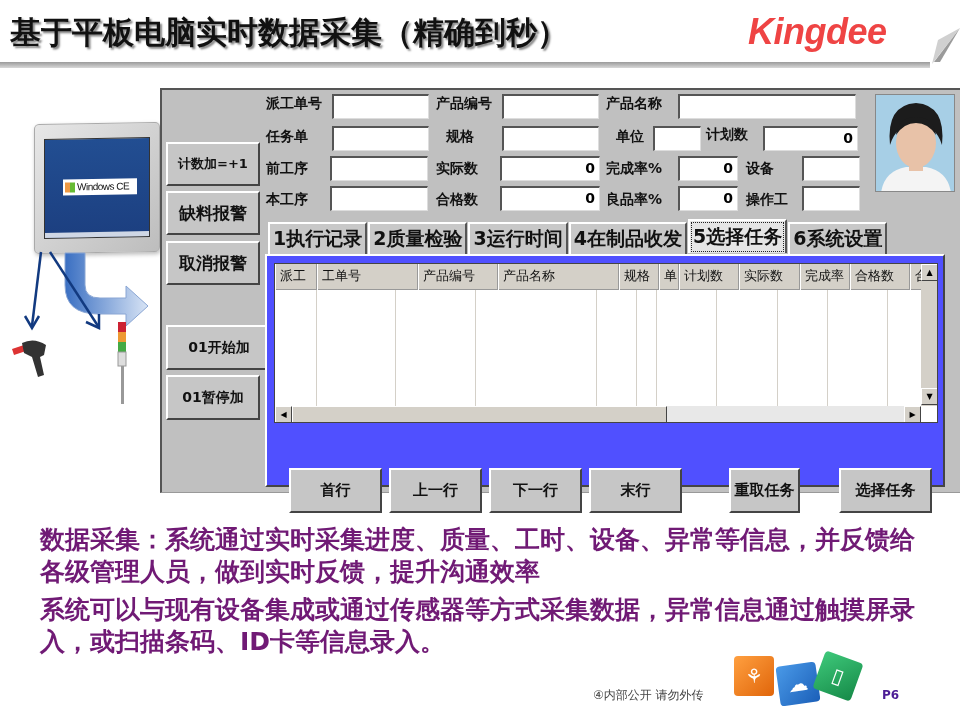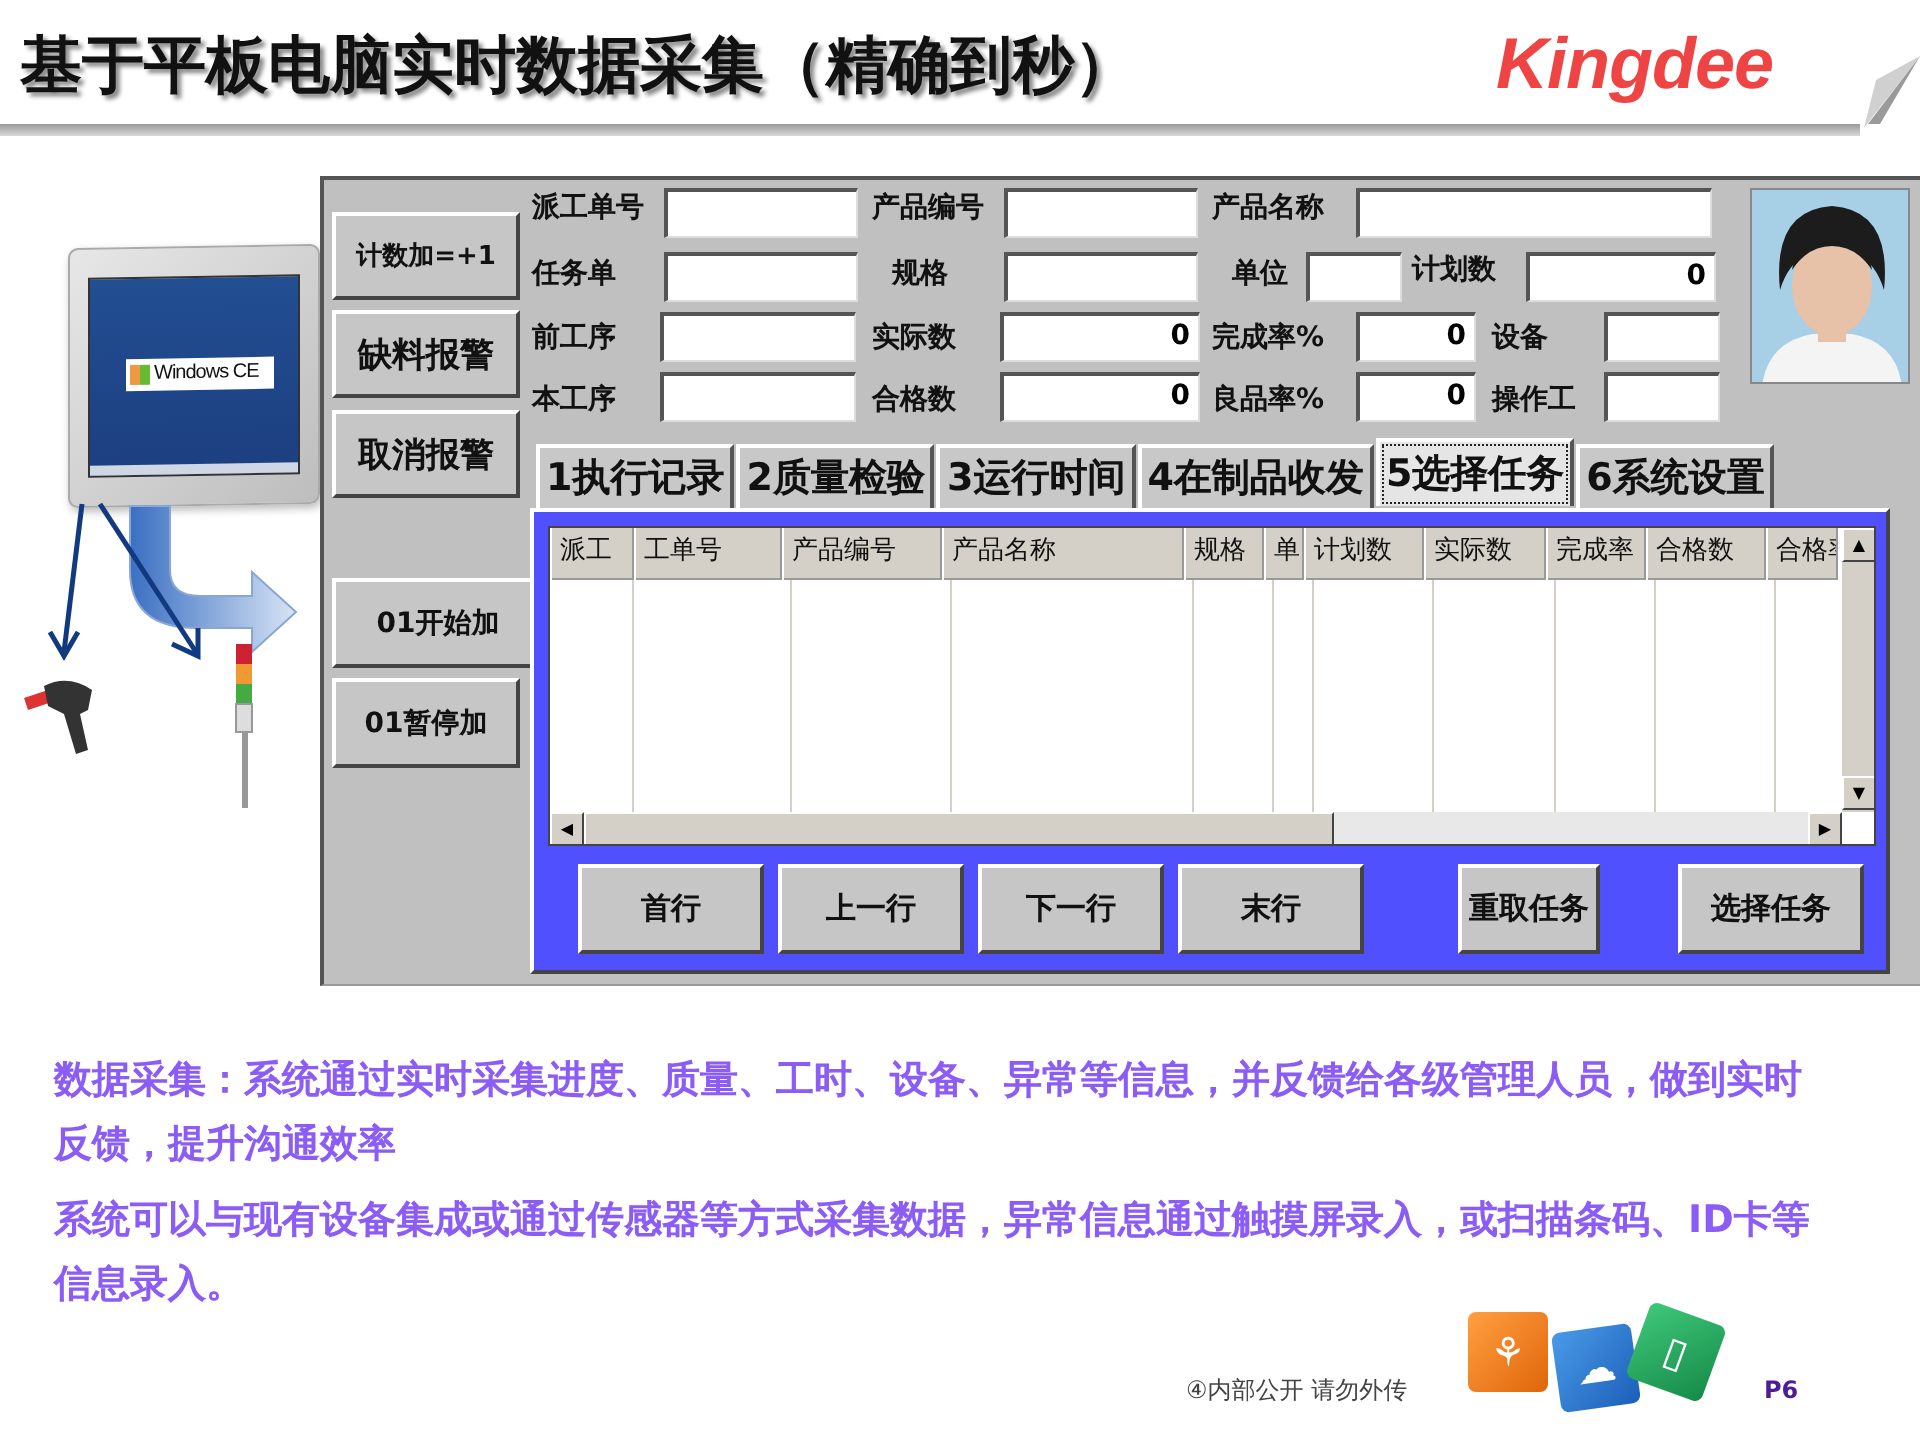--- a/index.html
+++ b/index.html
@@ -27,21 +27,21 @@
                  padding-left: 14px; white-space: nowrap; letter-spacing: -0.5px; }
   .tablet .flag { position: absolute; left: 2px; top: 3px; width: 10px; height: 10px;
                   background: linear-gradient(90deg, #e94 50%, #6b3 50%); }
   .tablet .taskbar { position: absolute; left: 0; bottom: 0; width: 100%; height: 5px; background: #cfd7e5; }
 
   
   .win { position: absolute; left: 160px; top: 88px; width: 800px; height: 405px; background: #c0c0c0;
          border-top: 2px solid #555; border-left: 2px solid #555; border-bottom: 1px solid #999; }
   .btn { position: absolute; background: #c6c6c6; border-top: 2px solid #fff; border-left: 2px solid #fff;
          border-right: 2px solid #444; border-bottom: 2px solid #444; font-weight: bold; color: #111;
-         display: flex; align-items: center; justify-content: center; white-space: nowrap; }
+         display: flex; align-items: center; justify-content: center; white-space: nowrap; margin-top: 36px; }
   .lbl { position: absolute; font-size: 14px; font-weight: bold; color: #111; white-space: nowrap; }
   .fld { position: absolute; height: 25px; background: #fff; border-top: 2px solid #555; border-left: 2px solid #555;
          border-right: 1px solid #ddd; border-bottom: 1px solid #ddd; font-size: 14px; font-weight: bold;
          text-align: right; padding-right: 4px; line-height: 21px; }
   .photo { position: absolute; left: 875px; top: 94px; width: 80px; height: 98px; background: #9cc6e0;
            border: 1px solid #888; overflow: hidden; }
 
   
   .tabs { position: absolute; left: 268px; top: 222px; height: 32px; display: flex; }
   .tab { height: 32px; padding: 0 3px; font-size: 19px; font-weight: bold; color: #111; background: #c8c8c8;
@@ -60,21 +60,21 @@
            border-right: 1px solid #999; border-left: 1px solid #fff; white-space: nowrap; overflow: hidden; }
   .gcol { position: absolute; top: 26px; width: 1px; height: 116px; background: #d4d0c8; }
   .hscroll { position: absolute; left: 0; top: 142px; width: 646px; height: 17px; background: #e8e8e8; }
   .hthumb { position: absolute; left: 17px; top: 0; width: 375px; height: 17px; background: #d4d0c8;
             border-top: 1px solid #fff; border-left: 1px solid #fff; border-right: 1px solid #444; border-bottom: 1px solid #444; }
   .sbtn { position: absolute; width: 17px; height: 17px; background: #d4d0c8; border-top: 1px solid #fff; border-left: 1px solid #fff;
           border-right: 1px solid #444; border-bottom: 1px solid #444; font-size: 8px; line-height: 15px; text-align: center; color: #000; }
   .vscroll { position: absolute; left: 646px; top: 0; width: 17px; height: 142px; background: #d4d0c8; }
 
   
-  .para { position: absolute; left: 27px; font-size: 19px; font-weight: bold; color: #8b5cf6; line-height: 32px; width: 890px; }
+  .para { position: absolute; left: 40px; font-size: 25px; font-weight: bold; color: #701a75; line-height: 32px; width: 890px; }
   .footer { position: absolute; left: 593px; top: 687px; font-size: 12px; color: #444; white-space: nowrap; }
   .page { position: absolute; left: 882px; top: 688px; font-size: 12px; color: #4c1d95; font-weight: bold; }
   .cube { position: absolute; width: 40px; height: 40px; border-radius: 4px; display: flex; align-items: center; justify-content: center; color: #fff; font-size: 20px; }
 </style>
 </head>
 <body>
 
 <div class="title">基于平板电脑实时数据采集（精确到秒）</div>
 <div class="logo">Kingdee</div>
 <svg class="curl" viewBox="0 0 60 68">
@@ -190,21 +190,21 @@
   <div class="tab">
       <span>6系统设置</span>
     </div>
 </div>
 
 <div class="panel"></div>
 
 <div class="grid">
   <div class="ghead">
     <div class="gcell" style="width:42px;">派工</div>
-    <div class="gcell" style="width:74px;">工单号</div>
+    <div class="gcell" style="width:101px;">工单号</div>
     <div class="gcell" style="width:80px;">产品编号</div>
     <div class="gcell" style="width:121px;">产品名称</div>
     <div class="gcell" style="width:40px;">规格</div>
     <div class="gcell" style="width:20px;">单</div>
     <div class="gcell" style="width:60px;">计划数</div>
     <div class="gcell" style="width:61px;">实际数</div>
     <div class="gcell" style="width:50px;">完成率</div>
     <div class="gcell" style="width:60px;">合格数</div>
     <div class="gcell" style="width:36px;">合格率</div>
   </div>

